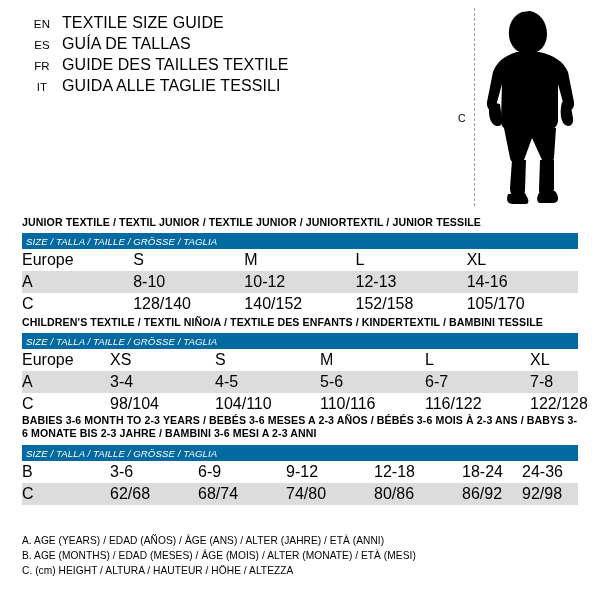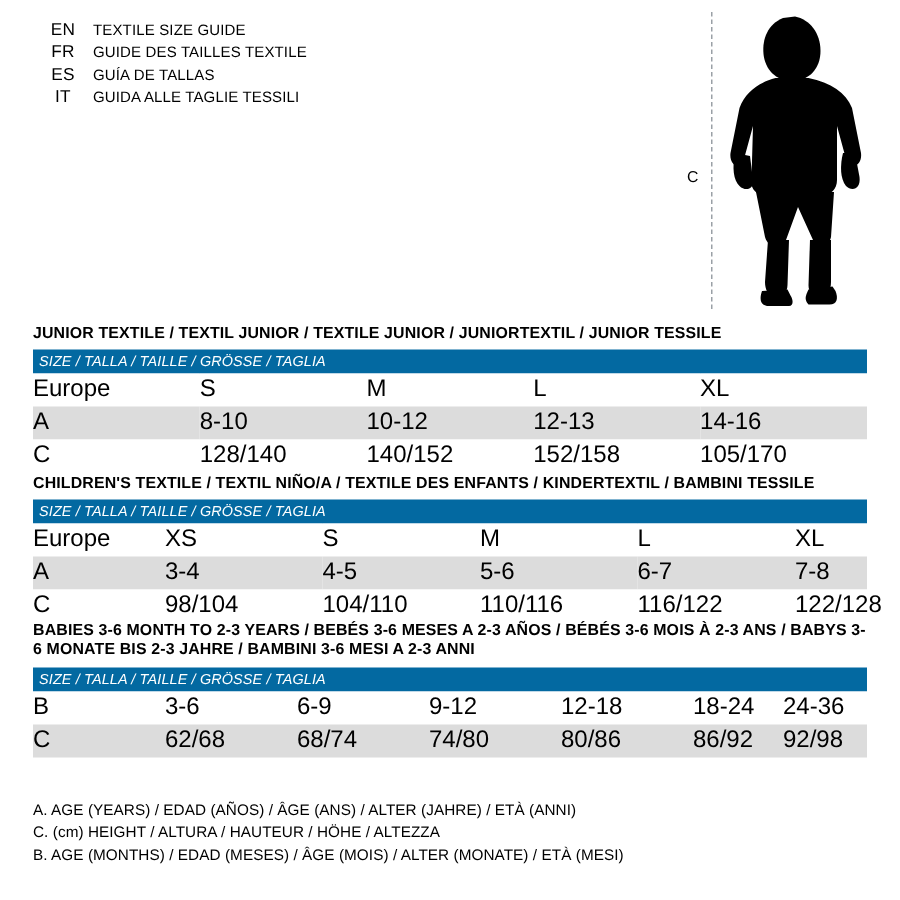--- a/index.html
+++ b/index.html
@@ -29,21 +29,21 @@
     display: flex;
     align-items: baseline;
     margin-bottom: 3px;
   }
   .hdr-lang {
     width: 40px;
     font-size: 11.5px;
     letter-spacing: 0.2px;
   }
   .hdr-text {
-    font-size: 10px;
+    font-size: 16px;
     letter-spacing: 0.1px;
   }
 
   
   .figure-area {
     position: absolute;
     left: 452px;
     top: 8px;
     width: 140px;
     height: 200px;
@@ -122,26 +122,26 @@
 </style>
 </head>
 <body>
 
 <div class="header">
   <div class="header-row">
     <span class="hdr-lang">EN</span>
     <span class="hdr-text">TEXTILE SIZE GUIDE</span>
   </div>
   <div class="header-row">
+    <span class="hdr-lang">ES</span>
+    <span class="hdr-text">GUÍA DE TALLAS</span>
+  </div>
+  <div class="header-row">
     <span class="hdr-lang">FR</span>
     <span class="hdr-text">GUIDE DES TAILLES TEXTILE</span>
-  </div>
-  <div class="header-row">
-    <span class="hdr-lang">ES</span>
-    <span class="hdr-text">GUÍA DE TALLAS</span>
   </div>
   <div class="header-row">
     <span class="hdr-lang">IT</span>
     <span class="hdr-text">GUIDA ALLE TAGLIE TESSILI</span>
   </div>
 </div>
 
 <div class="figure-area">
   <div class="dashline"></div>
   <div class="c-label">C</div>
@@ -285,15 +285,15 @@
       <td>80/86</td>
       <td>86/92</td>
       <td>92/98</td>
     </tr>
   </tbody>
     </table>
 </div>
 
 <div class="legend" style="top:533px;">
   <div>A. AGE (YEARS) / EDAD (AÑOS) / ÂGE (ANS) / ALTER (JAHRE) / ETÀ (ANNI)</div>
+  <div>B. AGE (MONTHS) / EDAD (MESES) / ÂGE (MOIS) / ALTER (MONATE) / ETÀ (MESI)</div>
   <div>C. (cm) HEIGHT / ALTURA / HAUTEUR / HÖHE / ALTEZZA</div>
-  <div>B. AGE (MONTHS) / EDAD (MESES) / ÂGE (MOIS) / ALTER (MONATE) / ETÀ (MESI)</div>
 </div>
 
 </body></html>

